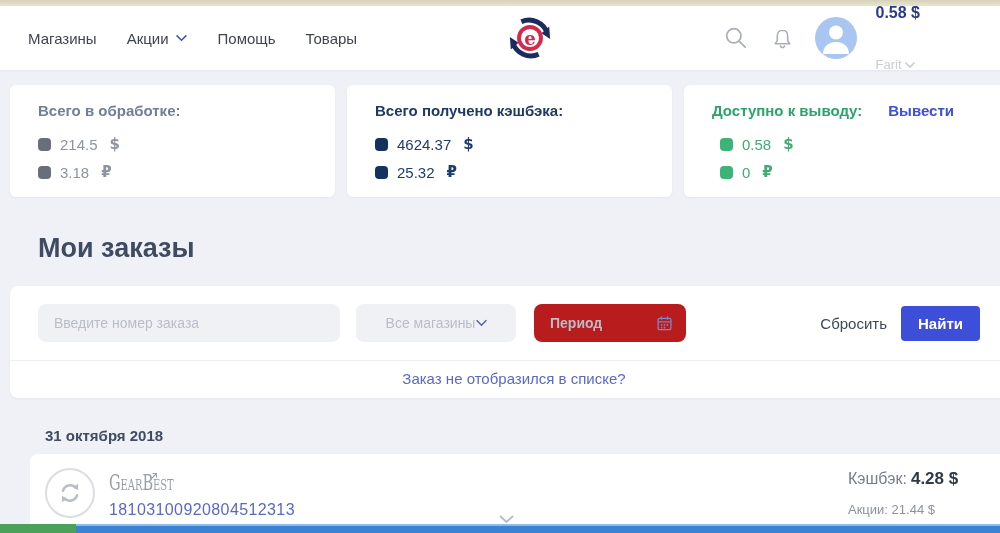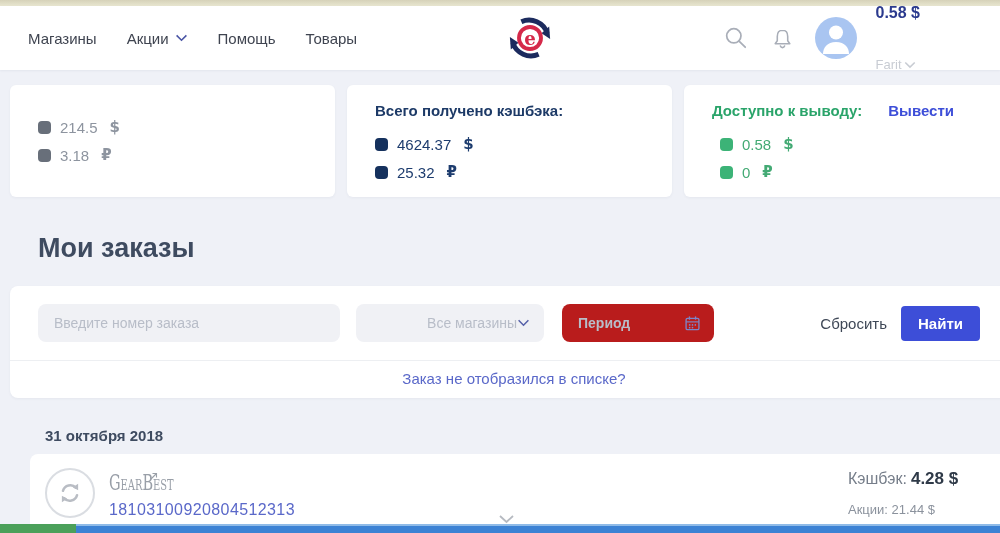--- a/index.html
+++ b/index.html
@@ -51,22 +51,22 @@
   
   .page-title{margin:36px 0 0 38px;font-size:27px;font-weight:700;color:var(--heading);}
 
   .filter-panel{margin:22px -18px 0 10px;background:#fff;border-radius:8px;
                 box-shadow:0 1px 3px rgba(40,50,80,.05);}
   .filter-row{display:flex;align-items:center;padding:18px 38px 18px 28px;}
   .f-input{height:38px;background:#f0f1f5;border:none;border-radius:8px;font-size:14px;
            color:#3f4450;padding:0 16px;font-family:inherit;outline:none;}
   .f-input::placeholder{color:#b8bdc8;}
   .order-input{width:302px;}
-  .f-select{width:188px;height:38px;background:#f0f1f5;border-radius:8px;margin-left:16px;
-            display:flex;align-items:center;justify-content:flex-end;padding:0 14px 0 16px;
+  .f-select{width:160px;height:38px;background:#f0f1f5;border-radius:8px;margin-left:16px;
+            display:flex;align-items:center;justify-content:center;padding:0 14px 0 16px;
             font-size:14px;color:#b8bdc8;cursor:pointer;}
   .f-period{width:152px;height:38px;background:#b91c1c;border-radius:8px;margin-left:18px;
             display:flex;align-items:center;justify-content:space-between;padding:0 13px 0 16px;
             font-size:14px;color:#b8bdc8;cursor:pointer;font-weight:bold;}
   .spacer{flex:1;}
   .reset-btn{font-size:15px;color:#3e4756;cursor:pointer;margin-right:14px;}
   .find-btn{background:var(--accent-blue);color:#fff;font-size:15px;font-weight:700;border:none;
             border-radius:4px;padding:9px 17px;cursor:pointer;font-family:inherit;}
   .missing-row{border-top:1px solid #edeff2;text-align:center;padding:9px 0 10px 0;}
   .missing-link{font-size:15px;color:var(--link-blue);cursor:pointer;}
@@ -155,20 +155,21 @@
           <polyline points="1.5,1.5 7,7 12.5,1.5" fill="none" stroke="#c8ccd3" stroke-width="1.8"></polyline>
         </svg>
       </span>
     </div>
   </div>
 </div>
 
 <div class="cards-row">
 
   <div class="card c1">
+    <div class="card-title">Всего в обработке:</div>
     <div class="card-rows">
       <div class="crow">
         <span class="bullet"></span>
         <span>214.5</span>
         <span class="cur">$</span>
       </div>
       <div class="crow">
         <span class="bullet"></span>
         <span>3.18</span>
         <span class="cur">₽</span>

